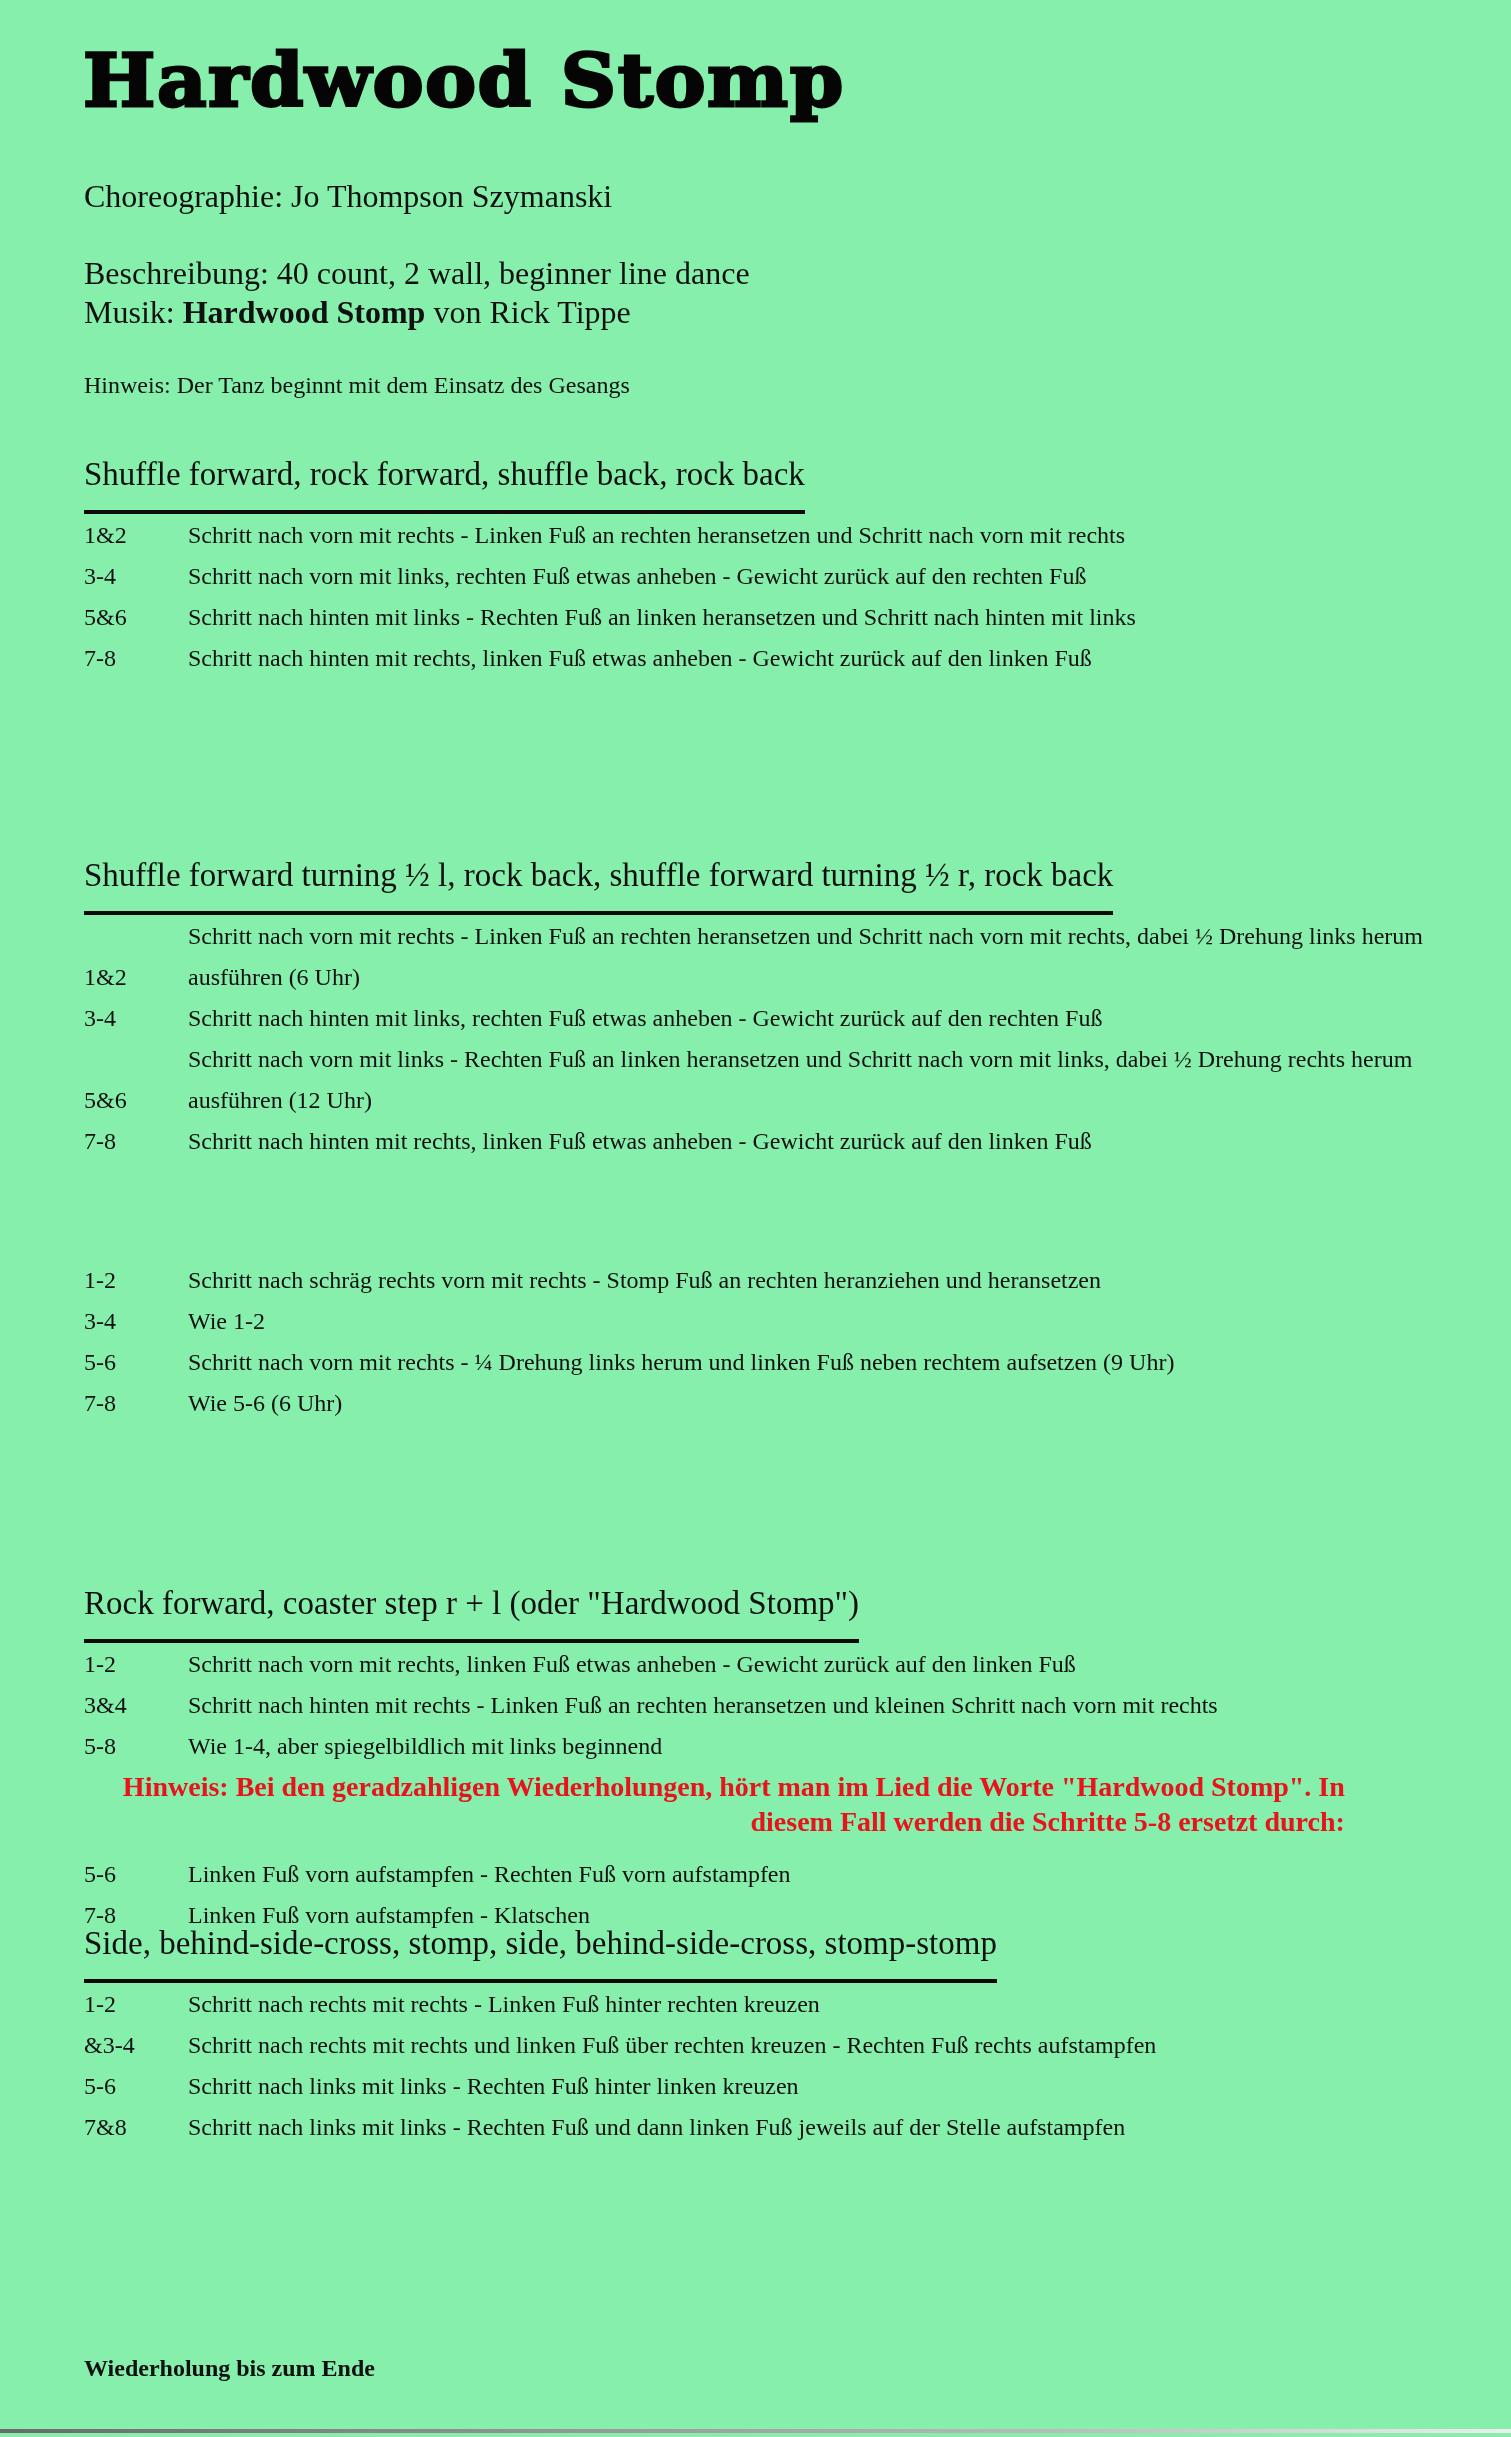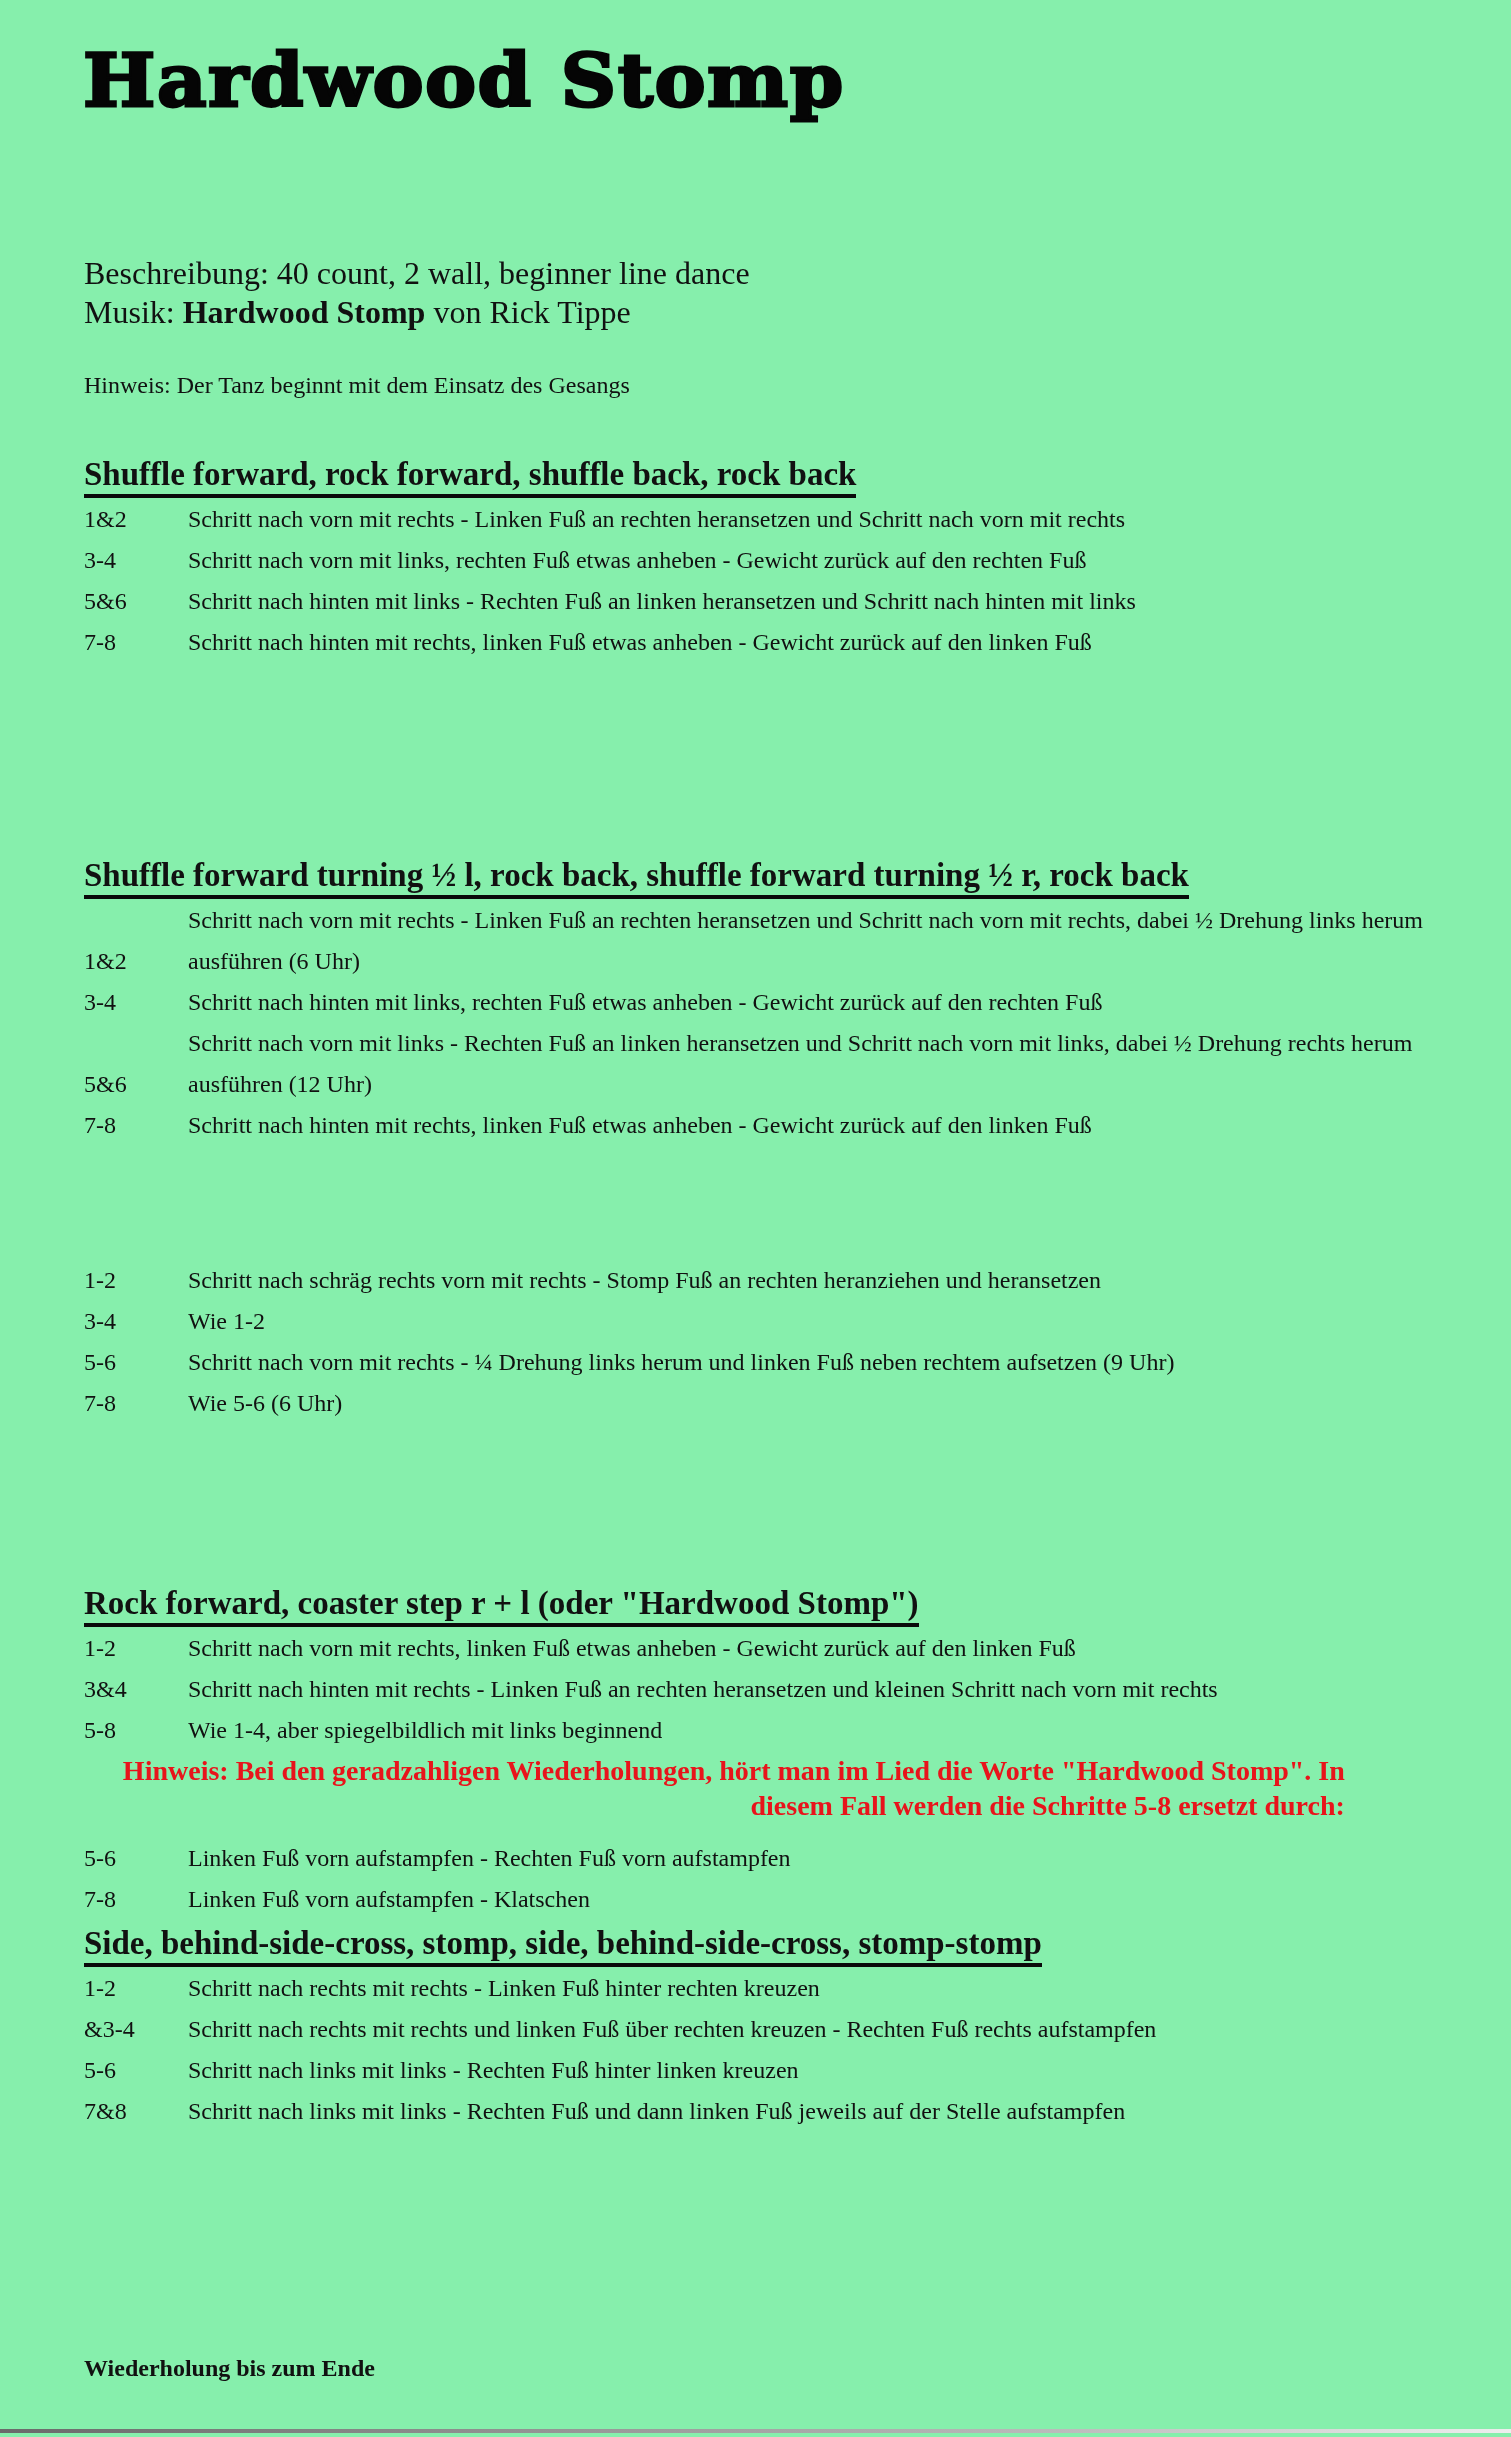--- a/index.html
+++ b/index.html
@@ -53,25 +53,25 @@
     font-weight: normal;
     white-space: nowrap;
   }
   .section {
     position: absolute;
     left: 84px;
     width: 1349px;
   }
   .section-title {
     font-size: 33px;
-    font-weight: bold;
+    font-weight: normal;
     line-height: 39px;
     display: inline-block;
     border-bottom: 4.2px solid #0a0a0a;
-    padding-bottom: 0;
+    padding-bottom: 16px;
     margin-bottom: 1.4px;
     white-space: nowrap;
   }
   .step {
     display: flex;
     font-size: 24px;
     line-height: 41px;
     align-items: flex-end;
   }
   .step .count {
@@ -107,20 +107,21 @@
     background: linear-gradient(to right, #6a6a6a, #999 40%, #bbb 70%, #eee);
   }
 </style>
 </head>
 <body>
 
 <div class="page">
 
   <div class="title">Hardwood Stomp</div>
 
+  <div class="meta" style="top:176px;">Choreographie: Jo Thompson Szymanski</div>
 
   <div class="meta" style="top:253px;">Beschreibung: 40 count, 2 wall, beginner line dance</div>
 
   <div class="meta" style="top:292px;">
     <span>Musik: </span><b>Hardwood Stomp</b><span> von Rick Tippe</span>
   </div>
 
   <div class="hint-bold">Hinweis: Der Tanz beginnt mit dem Einsatz des Gesangs</div>
 
   <div class="section" style="top:455px;">

